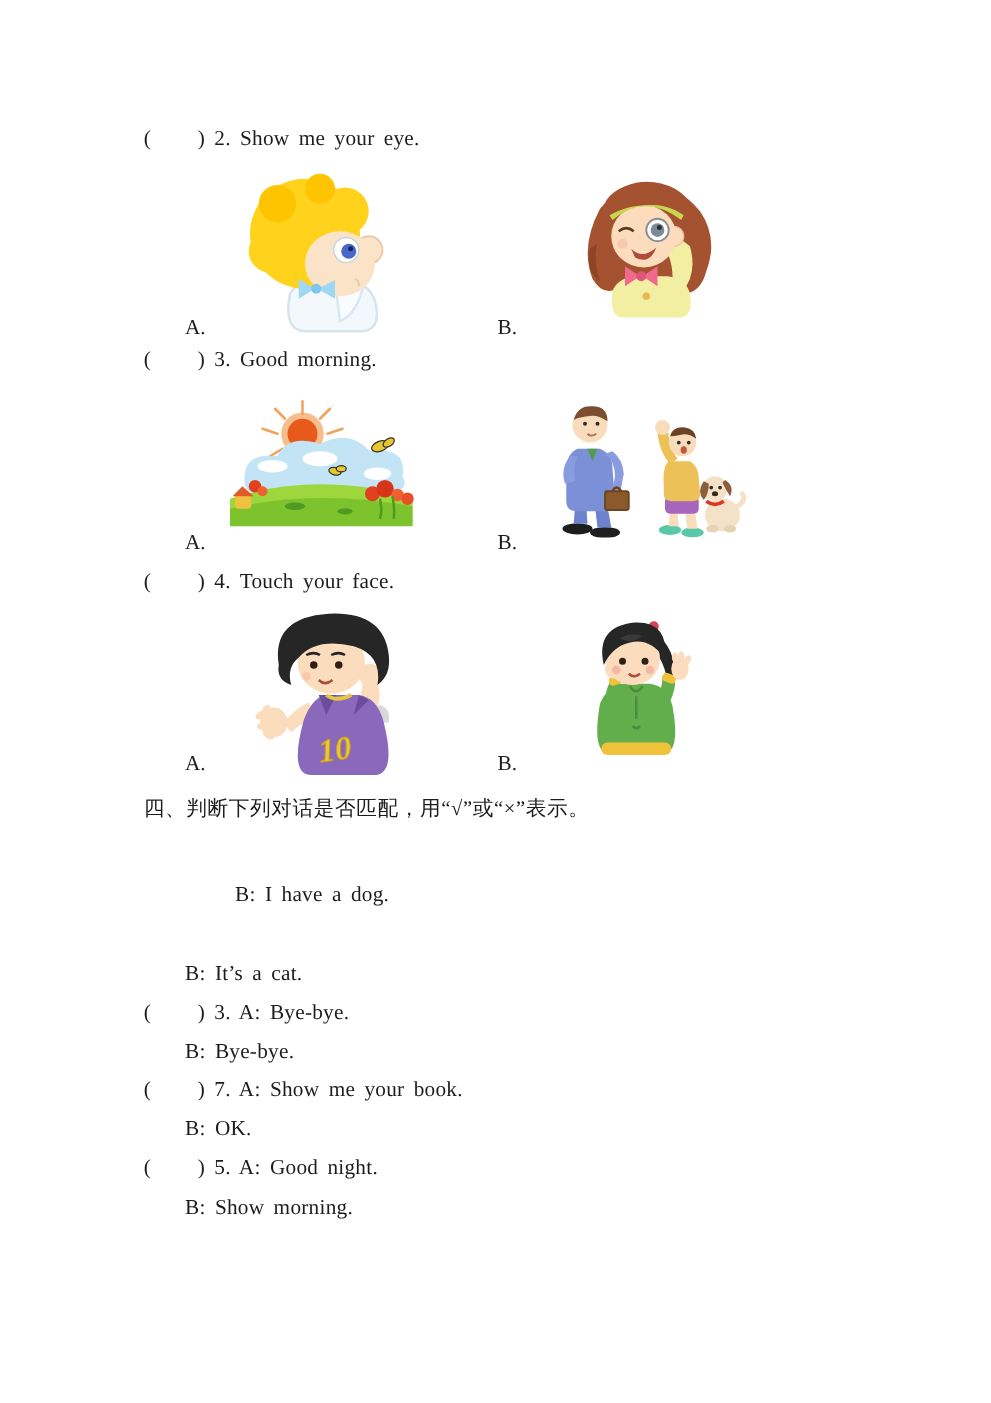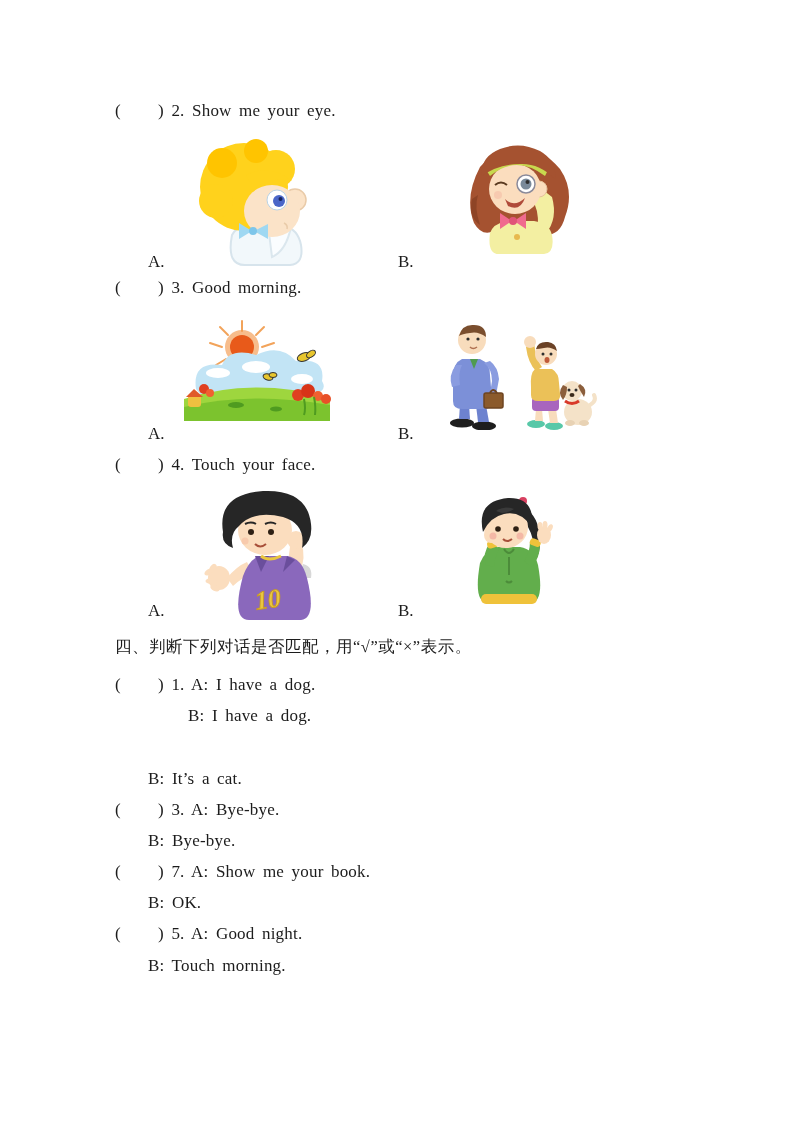--- a/index.html
+++ b/index.html
@@ -229,27 +229,26 @@
       <circle cx="60" cy="45" r="3.5" fill="#f2afa0" opacity="0.8"></circle>
       <path d="M43 48 Q47 52 52 48" stroke="#a8503a" stroke-width="2" fill="none"></path>
     </svg>
   </div>
 
   <div class="opt" style="left:148px; top:601px;">A.</div>
   <div class="opt" style="left:398px; top:601px;">B.</div>
 
   <div class="heading" style="left:115px; top:636px;">四、判断下列对话是否匹配，用“√”或“×”表示。</div>
 
-  <div class="line" style="left:115px; top:675px;">(     ) 1. A: I have a dog.</div>
   <div class="line" style="left:148px; top:706px;margin-left:40px;">B: I have a dog.</div>
 
   <div class="line" style="left:148px; top:769px;">B: It’s a cat.</div>
 
   <div class="line" style="left:115px; top:800px;">(     ) 3. A: Bye-bye.</div>
   <div class="line" style="left:148px; top:831px;">B: Bye-bye.</div>
 
   <div class="line" style="left:115px; top:862px;">(     ) 7. A: Show me your book.</div>
   <div class="line" style="left:148px; top:893px;">B: OK.</div>
 
   <div class="line" style="left:115px; top:924px;text-align:center;">(     ) 5. A: Good night.</div>
-  <div class="line" style="left:148px; top:956px;">B: Touch morning.</div>
+  <div class="line" style="left:148px; top:956px;">B: Show morning.</div>
 
 </div>
 
 </body></html>

